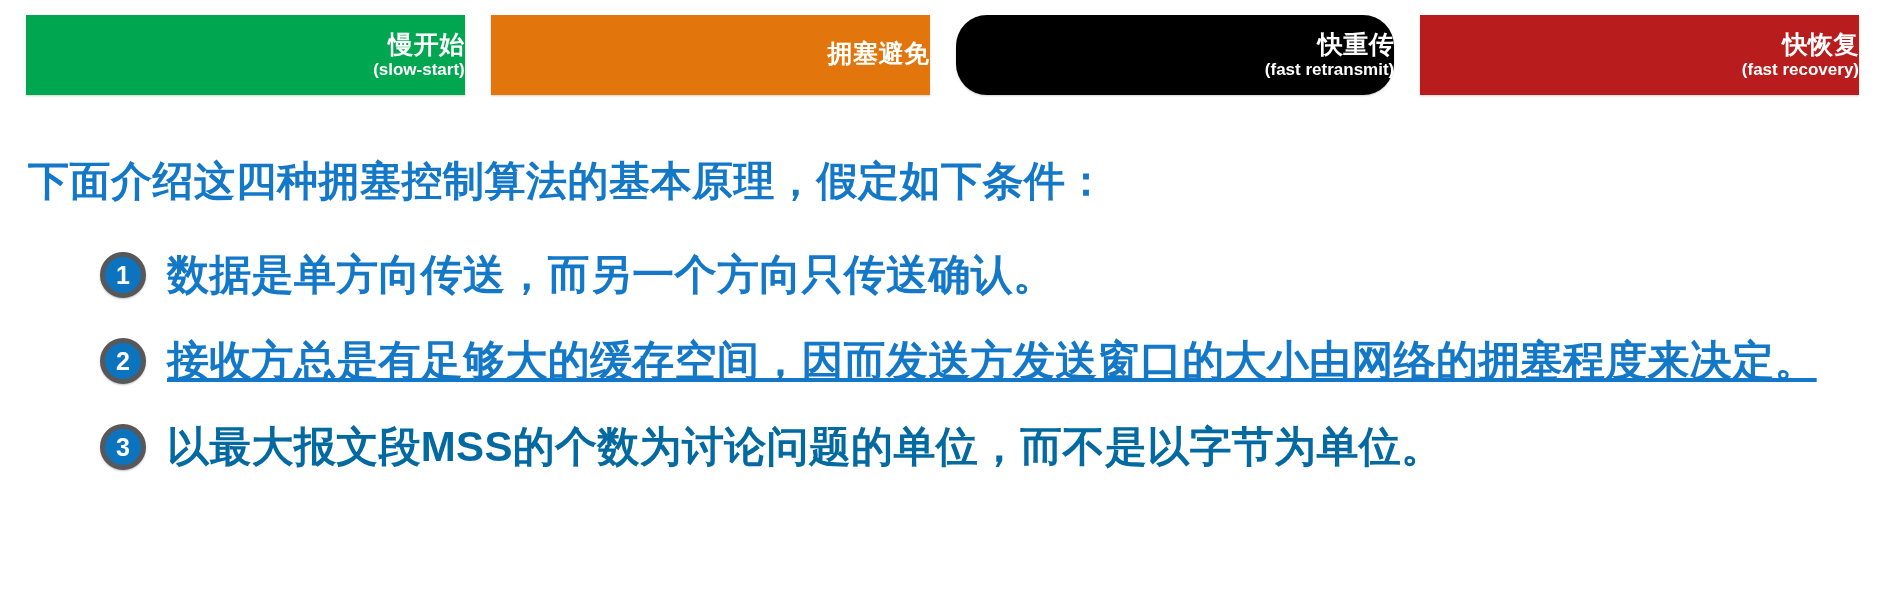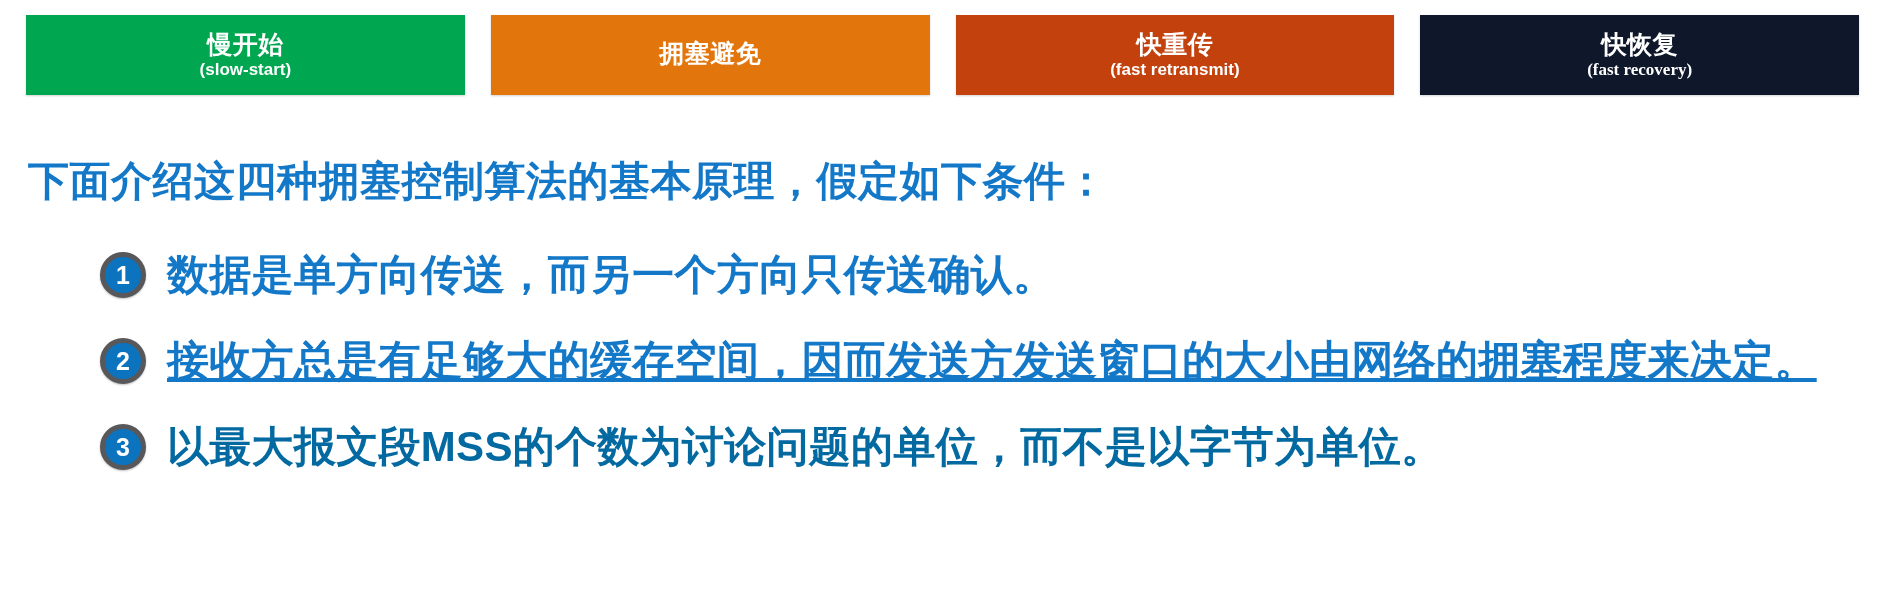--- a/index.html
+++ b/index.html
@@ -22,21 +22,21 @@
     top: 15px;
     width: 1833px;
     height: 80px;
     display: flex;
     gap: 26px;
   }
   .algo-box {
     flex: 1 1 0;
     display: flex;
     flex-direction: column;
-    align-items: center;
+    align-items: flex-end;
     justify-content: center;
     color: #ffffff;
     text-align: center;
     line-height: 1.08;
     box-shadow: 0 1px 2px rgba(0,0,0,0.18);
   }
   .algo-cn {
     font-size: 25px;
     font-weight: bold;
     letter-spacing: 0.5px;
@@ -105,26 +105,26 @@
 
   <div class="algo-box" style="background: rgb(0, 166, 80);">
     <div class="algo-cn">慢开始</div>
     <div class="algo-en">(slow-start)</div>
   </div>
 
   <div class="algo-box" style="background: rgb(226, 118, 13);">
     <div class="algo-cn">拥塞避免</div>
   </div>
 
-  <div class="algo-box" style="background: #c2410c;">
+  <div class="algo-box" style="background: #000000; border-radius: 31px;">
     <div class="algo-cn">快重传</div>
     <div class="algo-en">(fast retransmit)</div>
   </div>
 
-  <div class="algo-box" style="background: #0f172a; font-family: Liberation Serif, serif;">
+  <div class="algo-box" style="background: #b91c1c;">
     <div class="algo-cn">快恢复</div>
     <div class="algo-en">(fast recovery)</div>
   </div>
 
 </div>
 
 <div class="heading" style="color: rgb(20, 120, 200);">下面介绍这四种拥塞控制算法的基本原理，假定如下条件：</div>
 
 <div class="bullet-list">
 

